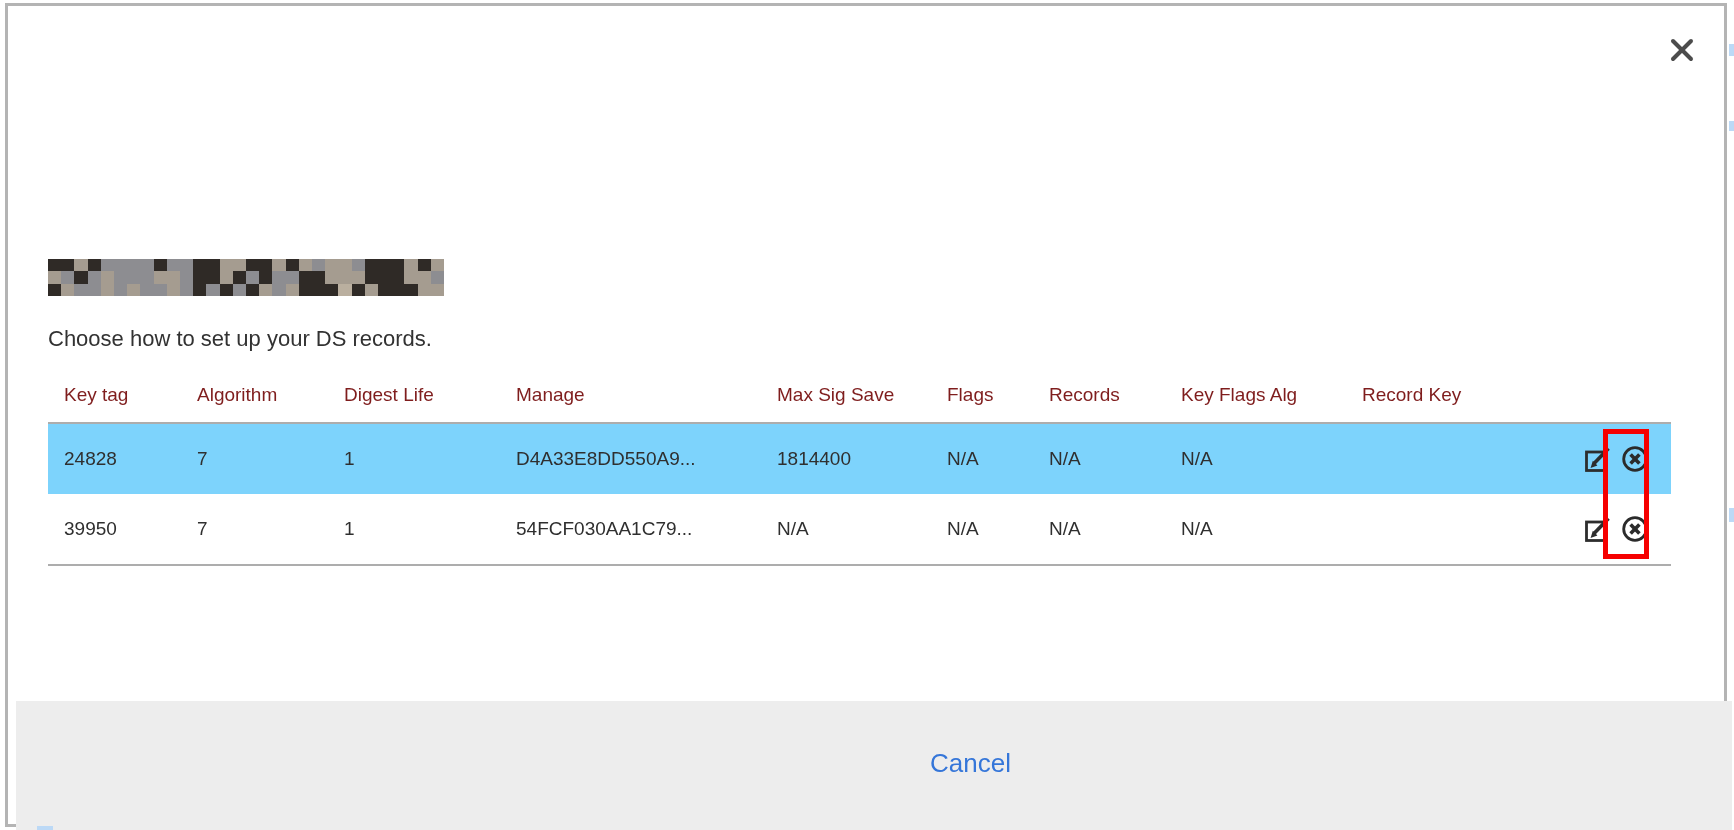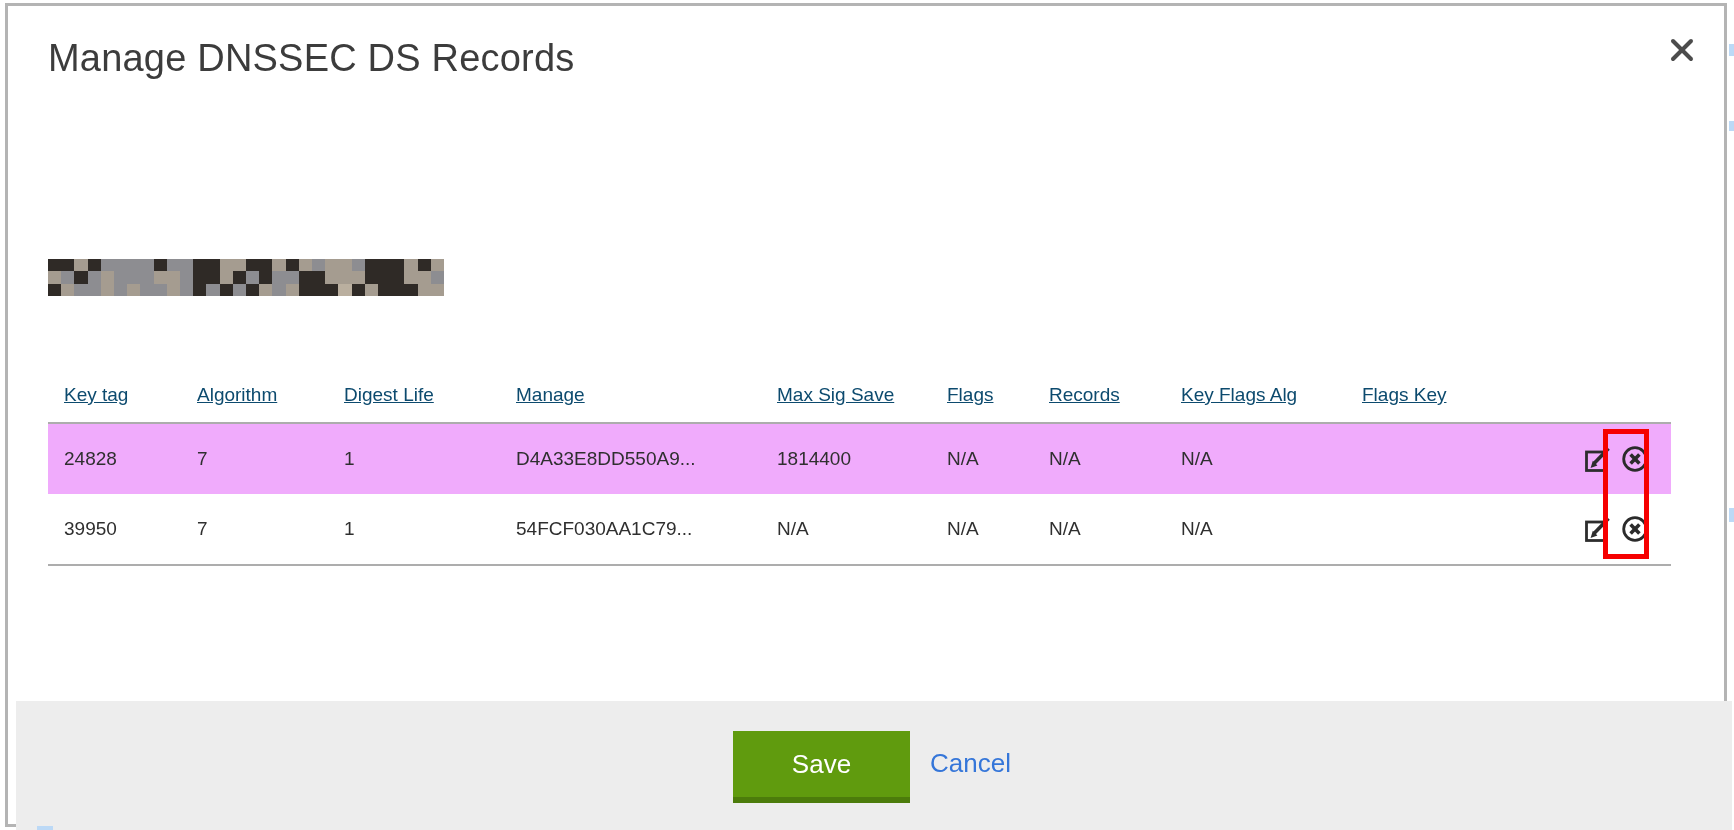--- a/index.html
+++ b/index.html
@@ -35,24 +35,24 @@
 
   table.ds-table {
     position: absolute; left: 40px; top: 362px; width: 1623px;
     border-collapse: collapse; table-layout: fixed;
     font-size: 19px; color: #2f2f2f;
   }
   table.ds-table th, table.ds-table td {
     text-align: left; font-weight: 400; padding: 0 0 0 16px; vertical-align: middle;
     overflow: hidden; white-space: nowrap;
   }
-  table.ds-table thead th { height: 55px; color: #0c4a6e; text-decoration: underline; }
+  table.ds-table thead th { height: 55px; color: #7f1d1d; }
   table.ds-table tbody { border-top: 2px solid #adadad; border-bottom: 2px solid #adadad; }
   table.ds-table tbody tr { height: 71px; }
-  table.ds-table tbody tr.striped { background: #f0abfc; }
+  table.ds-table tbody tr.striped { background: #7dd3fc; }
   td.actions-cell { padding-left: 14px; }
   .icon-btn {
     display: inline-block; width: 30px; height: 30px; vertical-align: middle;
     cursor: pointer; background: transparent; border: none; margin-right: 2px;
   }
 
   .annotation-box {
     position: absolute; left: 1595px; top: 423px; width: 46px; height: 130px;
     border: 5px solid #f60000; background: transparent; z-index: 6; pointer-events: none;
   }
@@ -83,21 +83,20 @@
   .edge-artifact.a3 { top: 508px; height: 14px; }
   .edge-artifact.bottom-left { left: 37px; right: auto; top: 826px; width: 16px; height: 4px; }
 </style>
 </head>
 <body>
 
 <div class="page">
 
   <div class="modal-frame">
 
-    <h1 class="modal-title">Manage DNSSEC DS Records</h1>
 
     <button class="close-btn">
       <svg width="28" height="28" viewBox="0 0 28 28">
         <line x1="5" y1="5" x2="23" y2="23" stroke="#4c4c4c" stroke-width="4" stroke-linecap="round"></line>
         <line x1="23" y1="5" x2="5" y2="23" stroke="#4c4c4c" stroke-width="4" stroke-linecap="round"></line>
       </svg>
     </button>
 
     <div class="redacted-domain" id="mosaic">
         <div style="background: rgb(47, 42, 38);"></div>
@@ -185,20 +184,21 @@
         <div style="background: rgb(186, 175, 159);"></div>
         <div style="background: rgb(47, 42, 38);"></div>
         <div style="background: rgb(165, 156, 144);"></div>
         <div style="background: rgb(47, 42, 38);"></div>
         <div style="background: rgb(47, 42, 38);"></div>
         <div style="background: rgb(47, 42, 38);"></div>
         <div style="background: rgb(165, 156, 144);"></div>
         <div style="background: rgb(165, 156, 144);"></div>
       </div>
 
+    <p class="subtitle">Choose how to set up your DS records.</p>
 
     <table class="ds-table">
       <colgroup>
         <col style="width:133px">
           <col style="width:147px">
           <col style="width:172px">
         <col style="width:261px">
           <col style="width:170px">
           <col style="width:102px">
         <col style="width:132px">
@@ -209,21 +209,21 @@
       <thead>
         <tr>
           <th>Key tag</th>
           <th>Algorithm</th>
           <th>Digest Life</th>
           <th>Manage</th>
           <th>Max Sig Save</th>
           <th>Flags</th>
           <th>Records</th>
           <th>Key Flags Alg</th>
-          <th>Flags Key</th>
+          <th>Record Key</th>
           <th></th>
         </tr>
       </thead>
       <tbody>
         <tr class="striped">
           <td>24828</td>
           <td>7</td>
           <td>1</td>
           <td>D4A33E8DD550A9...</td>
           <td>1814400</td>
@@ -275,21 +275,20 @@
             </span>
           </td>
         </tr>
       </tbody>
     </table>
 
     <div class="annotation-box"></div>
 
 
     <div class="modal-footer">
-      <button class="save-btn">Save</button>
       <a class="cancel-link">Cancel</a>
     </div>
 
   </div>
 
   <div class="edge-artifact a1"></div>
   <div class="edge-artifact a2"></div>
   <div class="edge-artifact a3"></div>
   <div class="edge-artifact bottom-left"></div>
 

